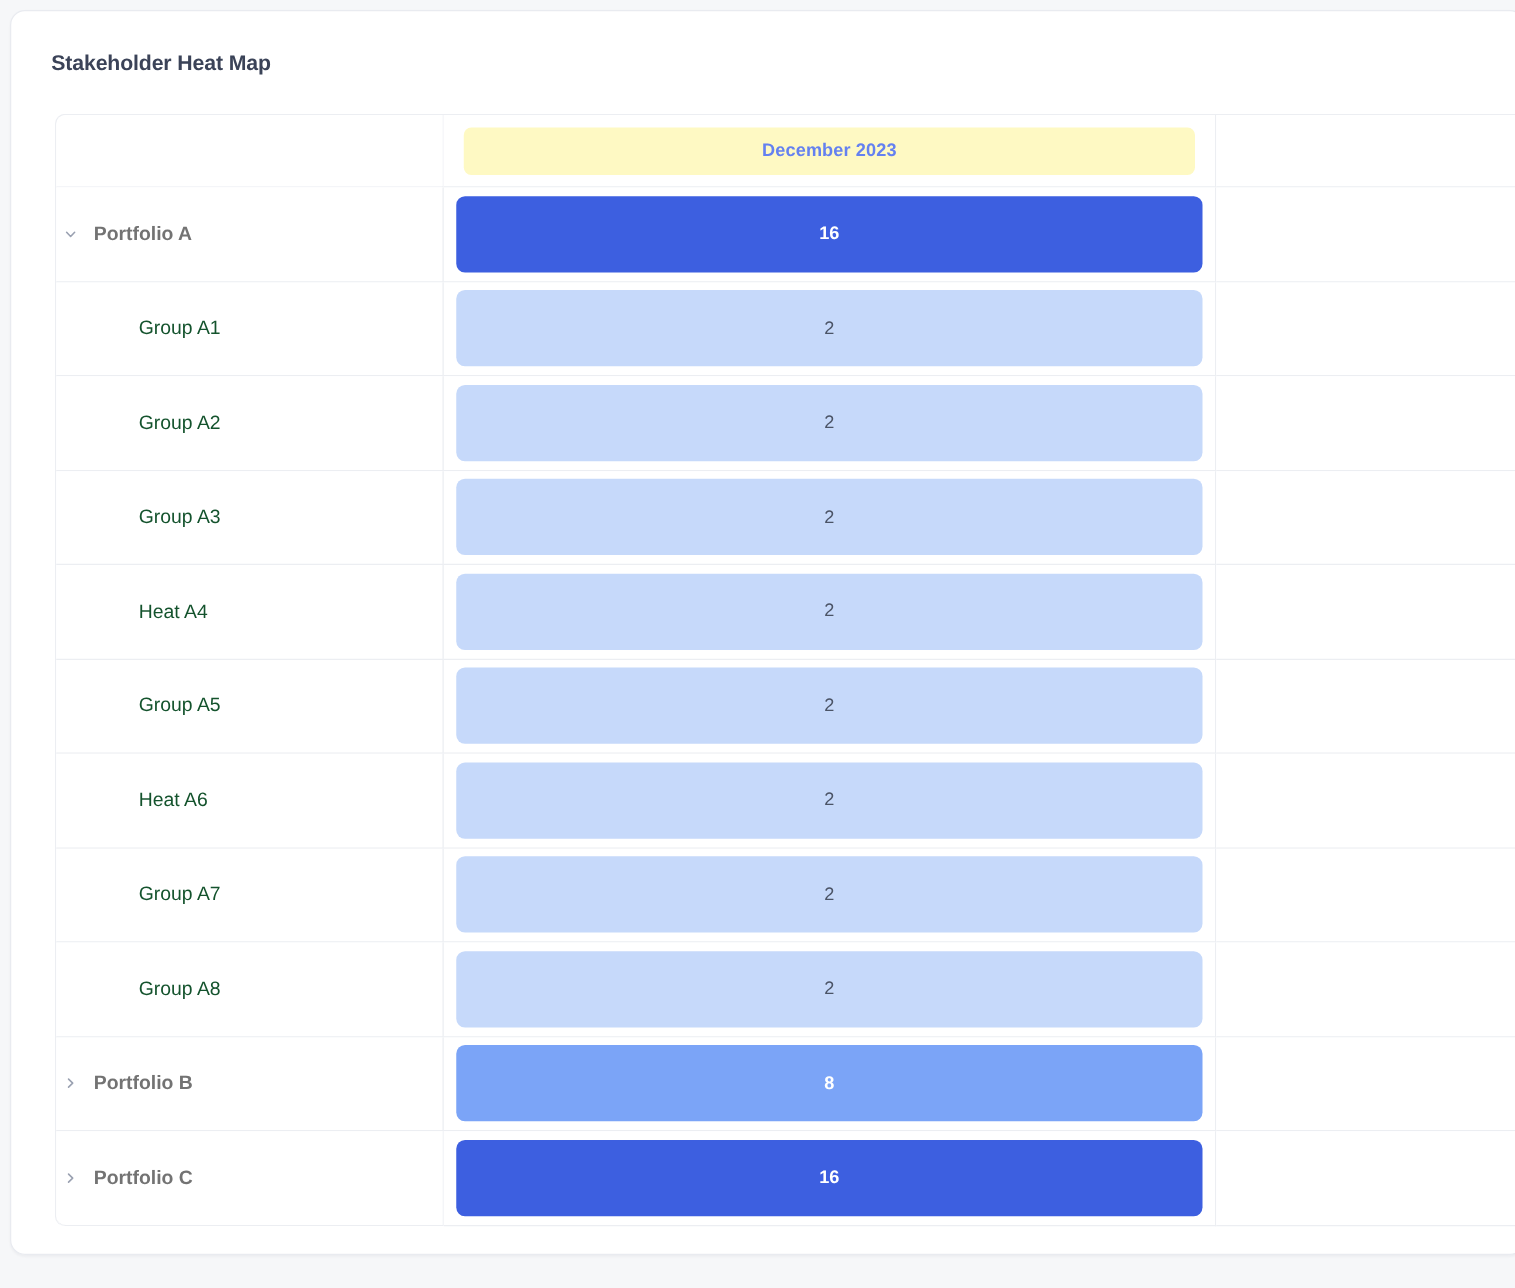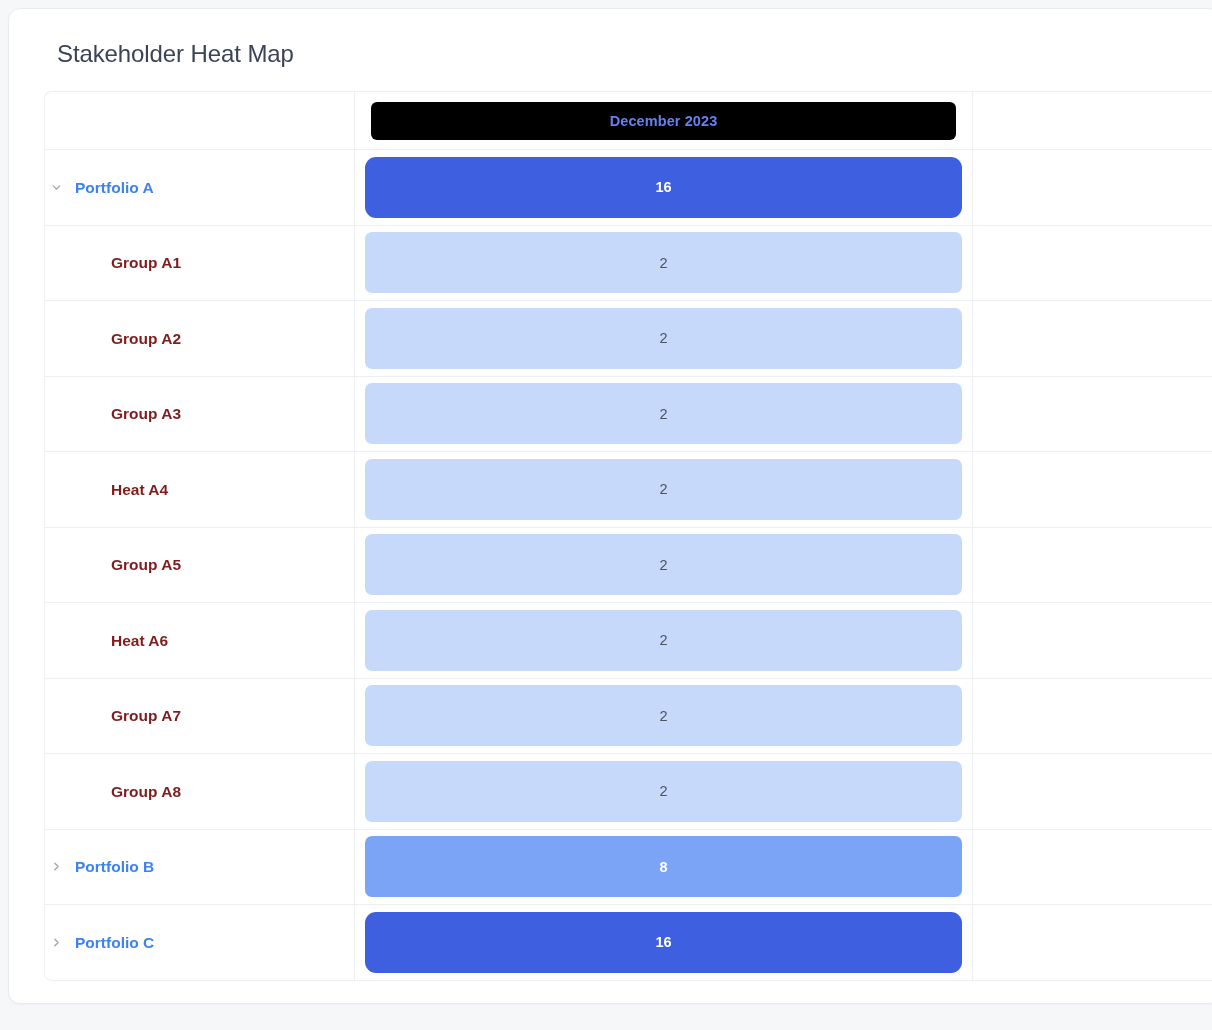--- a/index.html
+++ b/index.html
@@ -29,24 +29,24 @@
     height: 996px;
     background: #ffffff;
     border: 1px solid #e9ebf0;
     border-radius: 12px;
     box-shadow: 0 1px 2px rgba(16, 24, 40, 0.04);
     overflow: hidden;
   }
 
   .card-title {
     position: absolute;
-    left: 48px;
+    left: 32px;
     top: 33px;
-    font-size: 24px;
-    font-weight: normal;
+    font-size: 17px;
+    font-weight: bold;
     color: #3b4358;
     letter-spacing: -0.1px;
     line-height: 1;
   }
 
   
   .heatmap-table {
     position: absolute;
     left: 35px;
     top: 82px;
@@ -81,21 +81,21 @@
   thead th {
     height: 58px;
     background: #ffffff;
   }
   .month-chip {
     display: flex;
     align-items: center;
     justify-content: center;
     height: 38px;
     margin: 0 16px;
-    background: #000000;
+    background: #fef9c3;
     border-radius: 6px;
     color: #6481f0;
     font-size: 14.5px;
     font-weight: bold;
     letter-spacing: 0.1px;
   }
 
   
   tbody tr { height: 75.5px; }
   tbody td { height: 75.5px; background: #ffffff; }
@@ -118,46 +118,45 @@
     justify-content: center;
     color: #9aa1b1;
     cursor: pointer;
   }
   .chevron svg { display: block; }
   .label-text {
     font-size: 15.5px;
     line-height: 1;
   }
   .row-portfolio .label-text {
-    color: #3b82f6;
+    color: #737373;
     font-weight: bold;
     margin-left: 8px;
   }
   .row-group .label-cell { padding-left: 66px; }
   .row-group .label-text {
-    color: #7f1d1d;
-    font-weight: bold;
+    color: #14532d;
+    font-weight: normal;
   }
 
   
   .value-cell { padding: 0; }
   .value-chip {
     display: flex;
     align-items: center;
     justify-content: center;
     height: 61px;
     margin: 0 10px;
     border-radius: 7px;
     font-size: 14.5px;
   }
   .value-chip.level-high {
     background: #3d5fe0;
     color: #ffffff;
     font-weight: bold;
-    border-radius: 11px;
   }
   .value-chip.level-mid {
     background: #7ba4f7;
     color: #ffffff;
     font-weight: bold;
   }
   .value-chip.level-low {
     background: #c6d9fa;
     color: #4b5466;
     font-weight: normal;

